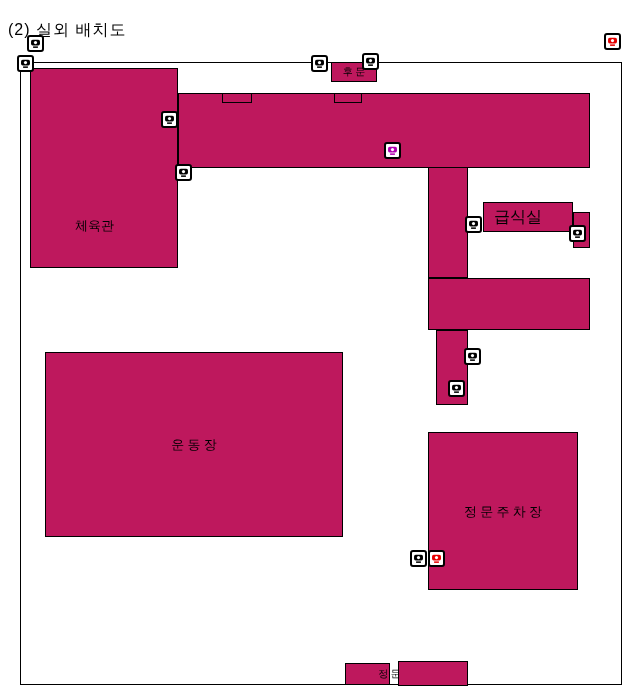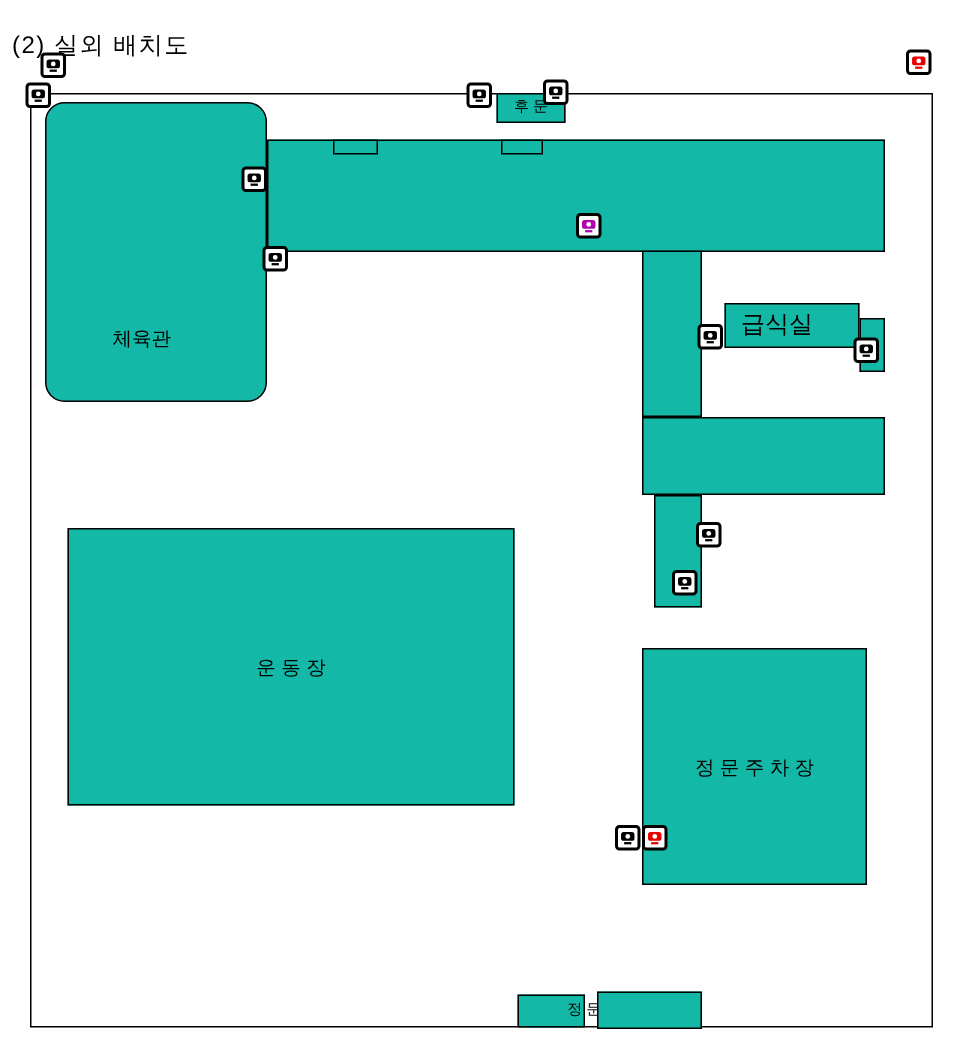--- a/index.html
+++ b/index.html
@@ -12,43 +12,43 @@
   }
   .title{
     position:absolute;left:8px;top:20px;
     font-size:16px;color:#000;letter-spacing:1px;
   }
   .boundary{
     position:absolute;border:1px solid #000;background:transparent;
     box-sizing:border-box;z-index:0;
   }
   .building{
-    position:absolute;border:1px solid #000;background:#14b8a6;
-    box-sizing:border-box;z-index:1;
+    position:absolute;border:1px solid #000;background:#be185d;
+    box-sizing:border-box;z-index:1;font-family:Liberation Serif, serif;
   }
   .building.center{display:flex;align-items:center;justify-content:center;}
   .blabel{
     font-size:12px;color:#000;white-space:nowrap;line-height:1;
   }
   .camera{
     position:absolute;width:17px;height:17px;
     border:2px solid #000;border-radius:3px;background:#fff;
     box-sizing:border-box;z-index:5;
     display:flex;align-items:center;justify-content:center;
   }
   .camera svg{display:block;}
 </style>
 </head>
 <body>
 
 <div id="page">
   <div class="title">(2) 실외 배치도</div>
   <div id="layer">
       <div class="boundary" style="left: 20px; top: 62px; width: 602px; height: 623px;"></div>
-      <div class="building" style="left: 30px; top: 68px; width: 148px; height: 200px; position: absolute; border-radius: 13px;">
+      <div class="building" style="left: 30px; top: 68px; width: 148px; height: 200px; position: absolute;">
         <span class="blabel" style="font-size: 13px; position: absolute; left: 44px; top: 150px;">체육관</span>
       </div>
       <div class="building" style="left: 178px; top: 93px; width: 412px; height: 75px;"></div>
       <div class="building" style="left: 222px; top: 93px; width: 30px; height: 10px;"></div>
       <div class="building" style="left: 334px; top: 93px; width: 28px; height: 10px;"></div>
       <div class="building center" style="left: 331px; top: 62px; width: 46px; height: 20px;">
         <span class="blabel" style="font-size: 10px;">후 문</span>
       </div>
       <div class="building" style="left: 428px; top: 167px; width: 40px; height: 111px;"></div>
       <div class="building" style="left: 483px; top: 202px; width: 90px; height: 30px; position: absolute;">

